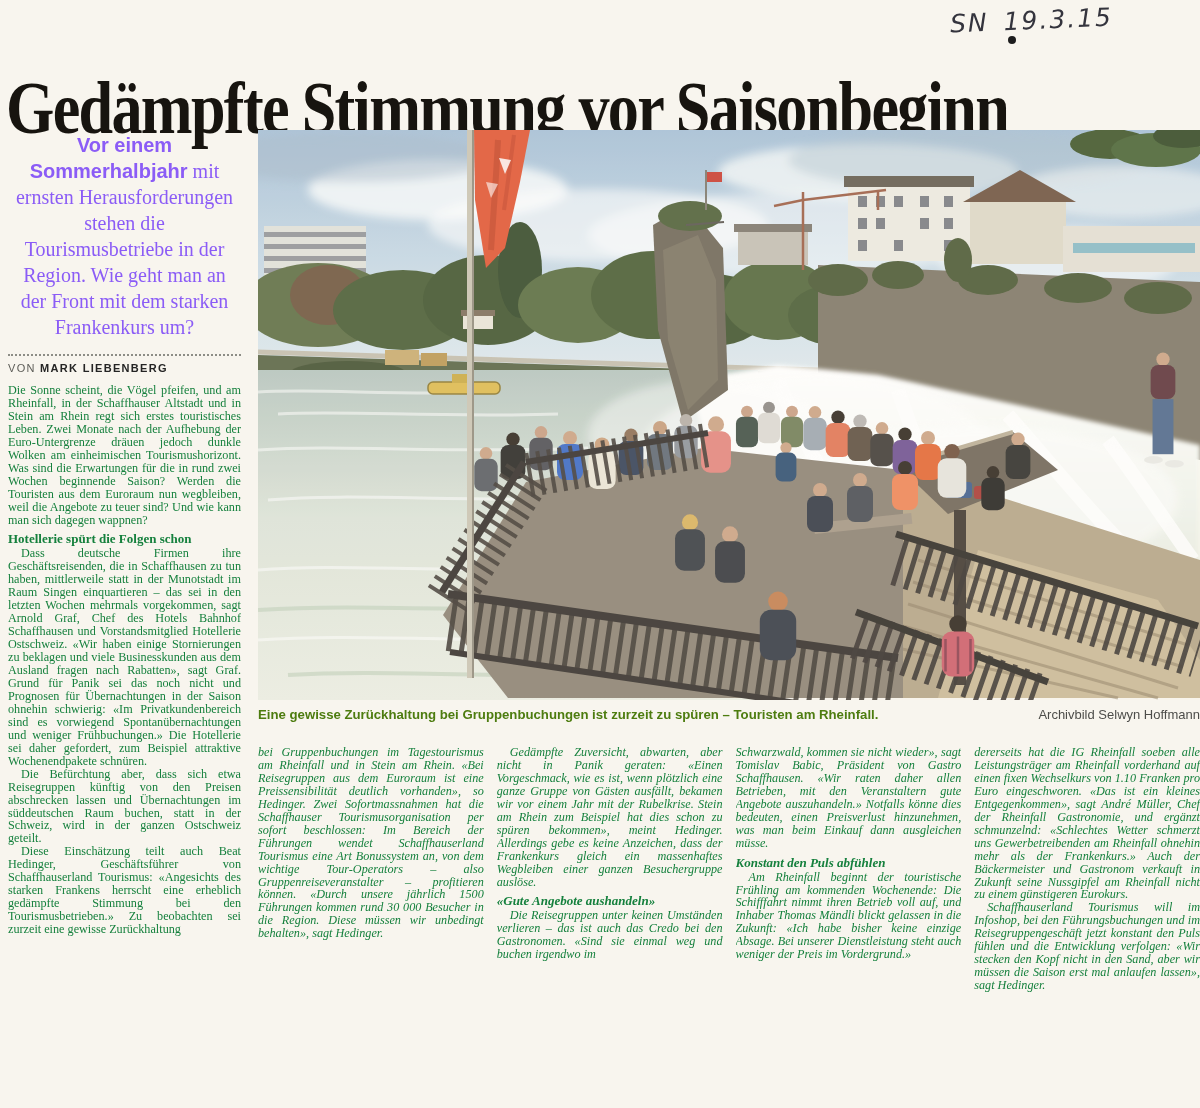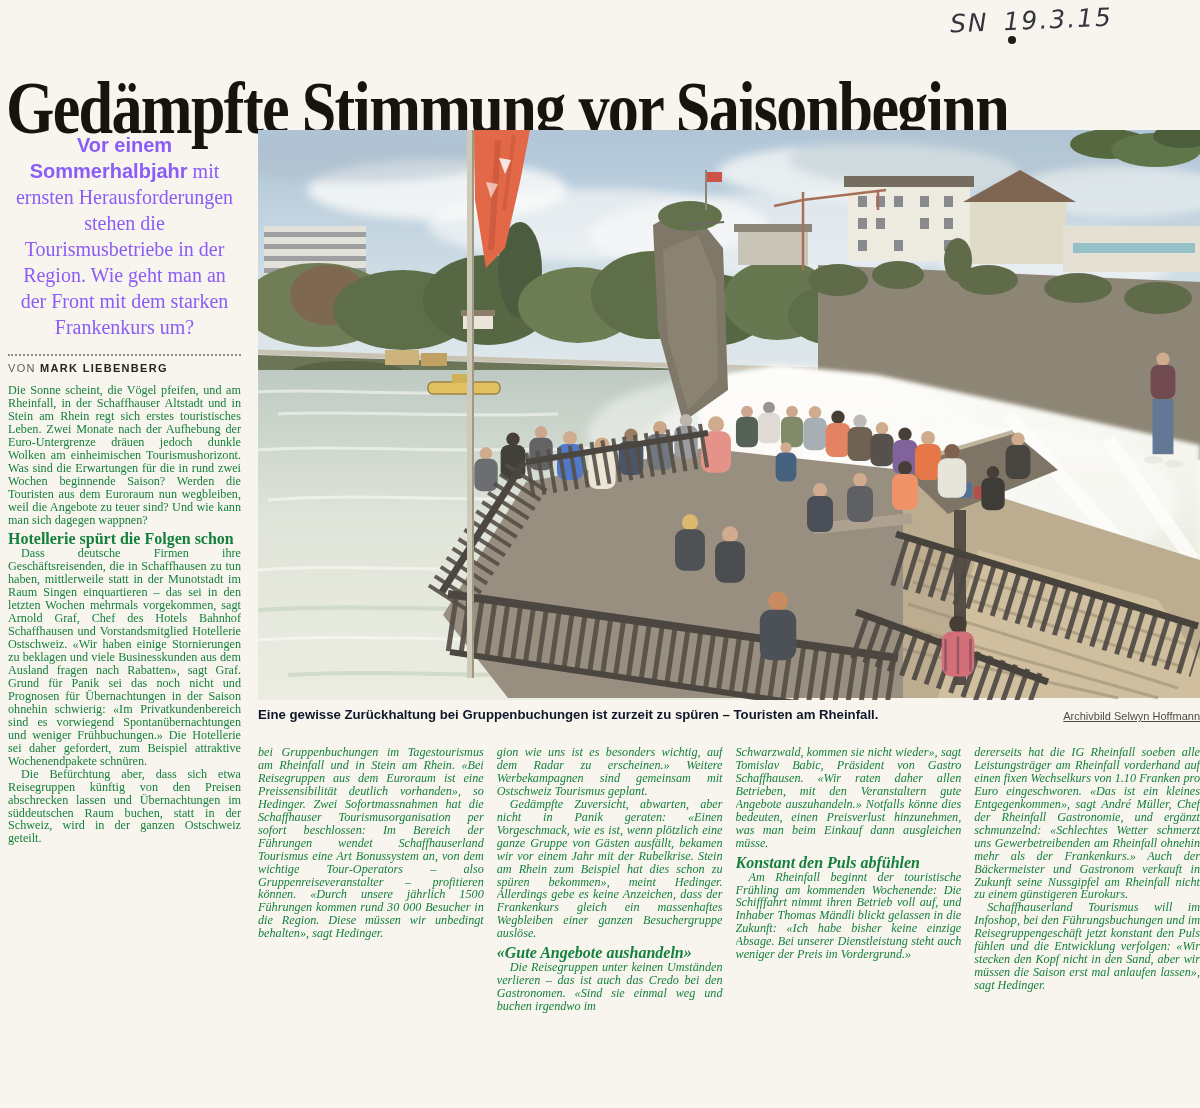--- a/index.html
+++ b/index.html
@@ -19,29 +19,29 @@
   .lead{font-size:20px;line-height:26px;color:#8b5cf6;text-align:center;}
   .lead-intro{font-family:"Liberation Sans",sans-serif;font-weight:700;font-size:20px;}
   .byline{margin-top:14px;padding-top:6px;border-top:2px dotted #8d8d86;
         font-family:"Liberation Sans",sans-serif;font-size:11px;letter-spacing:1.3px;color:#5c5c57;}
   .byline b{font-weight:700;color:#242424;}
   
   .newsp{font-family:"Liberation Serif",serif;font-size:12.2px;line-height:12.95px;
         text-align:justify;color:#15803d;margin-top:10px;}
   .newsp p{margin:0;text-indent:13px;}
   .newsp p.first{text-indent:0;}
-  .newsp h3{font-size:16px;font-weight:700;margin:7px 0 1px;text-indent:0;}
+  .newsp h3{font-size:13px;font-weight:700;margin:7px 0 1px;text-indent:0;}
   
   .photo{position:absolute;left:258px;top:130px;width:942px;height:570px;overflow:hidden;}
   .photo svg{display:block;width:100%;height:100%;}
   
   .caption-row{position:absolute;left:258px;top:707px;width:942px;display:flex;
         justify-content:space-between;align-items:flex-end;}
-  .caption{font-family:"Liberation Sans",sans-serif;font-weight:700;font-size:13.2px;color:#0f172a;}
-  .credit{font-family:"Liberation Sans",sans-serif;font-size:11px;color:#4d4d4a;text-decoration:underline;}
+  .caption{font-family:"Liberation Sans",sans-serif;font-weight:700;font-size:13.2px;color:#4d7c0f;}
+  .credit{font-family:"Liberation Sans",sans-serif;font-size:13px;color:#4d4d4a;}
   
   .cols{position:absolute;left:258px;top:746px;width:942px;height:362px;display:grid;
         grid-template-columns:repeat(4,1fr);column-gap:13px;font-style:italic;}
   .cols .newsp{margin-top:0;overflow:hidden;height:362px;}
 </style>
 </head>
 <body>
 
 <div class="page">
 
@@ -51,20 +51,21 @@
   <h1 class="headline">Gedämpfte Stimmung vor Saisonbeginn</h1>
 
   <div class="left-col">
     <div class="lead"><span class="lead-intro">Vor einem Sommerhalbjahr</span><span> mit ernsten Herausforderungen stehen die Tourismusbetriebe in der Region. Wie geht man an der Front mit dem starken Frankenkurs um?</span></div>
     <div class="byline"><span>VON </span><b>MARK LIEBENBERG</b></div>
     <div class="newsp">
         <p class="first">Die Sonne scheint, die Vögel pfeifen, und am Rheinfall, in der Schaffhauser Altstadt und in Stein am Rhein regt sich erstes touristisches Leben. Zwei Monate nach der Aufhebung der Euro-Untergrenze dräuen jedoch dunkle Wolken am einheimischen Tourismushorizont. Was sind die Erwartungen für die in rund zwei Wochen beginnende Saison? Werden die Touristen aus dem Euroraum nun wegbleiben, weil die Angebote zu teuer sind? Und wie kann man sich dagegen wappnen?</p>
         <h3>Hotellerie spürt die Folgen schon</h3>
         <p>Dass deutsche Firmen ihre Geschäftsreisenden, die in Schaffhausen zu tun haben, mittlerweile statt in der Munotstadt im Raum Singen einquartieren – das sei in den letzten Wochen mehrmals vorgekommen, sagt Arnold Graf, Chef des Hotels Bahnhof Schaffhausen und Vorstandsmitglied Hotellerie Ostschweiz. «Wir haben einige Stornierungen zu beklagen und viele Businesskunden aus dem Ausland fragen nach Rabatten», sagt Graf. Grund für Panik sei das noch nicht und Prognosen für Übernachtungen in der Saison ohnehin schwierig: «Im Privatkundenbereich sind es vorwiegend Spontanübernachtungen und weniger Frühbuchungen.» Die Hotellerie sei daher gefordert, zum Beispiel attraktive Wochenendpakete schnüren.</p>
         <p>Die Befürchtung aber, dass sich etwa Reisegruppen künftig von den Preisen abschrecken lassen und Übernachtungen im süddeutschen Raum buchen, statt in der Schweiz, wird in der ganzen Ostschweiz geteilt.</p>
+        <p>Diese Einschätzung teilt auch Beat Hedinger, Geschäftsführer von Schaffhauserland Tourismus: «Angesichts des starken Frankens herrscht eine erheblich gedämpfte Stimmung bei den Tourismusbetrieben.» Zu beobachten sei zurzeit eine gewisse Zurückhaltung</p>
       </div>
   </div>
 
   <figure class="photo" style="margin:0">
     <svg viewBox="0 0 942 570" preserveAspectRatio="none">
       <defs>
         <linearGradient id="skyG" x1="0" y1="0" x2="0" y2="1">
           <stop offset="0" stop-color="#a3bed6"></stop>
             <stop offset=".55" stop-color="#cfdfe9"></stop>
             <stop offset="1" stop-color="#eef1ef"></stop>
@@ -410,21 +411,20 @@
   <div class="caption-row">
     <span class="caption">Eine gewisse Zurückhaltung bei Gruppenbuchungen ist zurzeit zu spüren – Touristen am Rheinfall.</span>
     <span class="credit">Archivbild Selwyn Hoffmann</span>
   </div>
 
   <div class="cols">
     <div class="newsp">
         <p class="first">bei Gruppenbuchungen im Tagestourismus am Rheinfall und in Stein am Rhein. «Bei Reisegruppen aus dem Euroraum ist eine Preissensibilität deutlich vorhanden», so Hedinger. Zwei Sofortmassnahmen hat die Schaffhauser Tourismusorganisation per sofort beschlossen: Im Bereich der Führungen wendet Schaffhauserland Tourismus eine Art Bonussystem an, von dem wichtige Tour-Operators – also Gruppenreiseveranstalter – profitieren können. «Durch unsere jährlich 1500 Führungen kommen rund 30 000 Besucher in die Region. Diese müssen wir unbedingt behalten», sagt Hedinger.</p>
       </div>
     <div class="newsp">
-        <p class="first">gion wie uns ist es besonders wichtig, auf dem Radar zu erscheinen.» Weitere Werbekampagnen sind gemeinsam mit Ostschweiz Tourismus geplant.</p>
         <p>Gedämpfte Zuversicht, abwarten, aber nicht in Panik geraten: «Einen Vorgeschmack, wie es ist, wenn plötzlich eine ganze Gruppe von Gästen ausfällt, bekamen wir vor einem Jahr mit der Rubelkrise. Stein am Rhein zum Beispiel hat dies schon zu spüren bekommen», meint Hedinger. Allerdings gebe es keine Anzeichen, dass der Frankenkurs gleich ein massenhaftes Wegbleiben einer ganzen Besuchergruppe auslöse.</p>
         <h3>«Gute Angebote aushandeln»</h3>
         <p>Die Reisegruppen unter keinen Umständen verlieren – das ist auch das Credo bei den Gastronomen. «Sind sie einmal weg und buchen irgendwo im</p>
       </div>
     <div class="newsp">
         <p class="first">Schwarzwald, kommen sie nicht wieder», sagt Tomislav Babic, Präsident von Gastro Schaffhausen. «Wir raten daher allen Betrieben, mit den Veranstaltern gute Angebote auszuhandeln.» Notfalls könne dies bedeuten, einen Preisverlust hinzunehmen, was man beim Einkauf dann ausgleichen müsse.</p>
         <h3>Konstant den Puls abfühlen</h3>
         <p>Am Rheinfall beginnt der touristische Frühling am kommenden Wochenende: Die Schifffahrt nimmt ihren Betrieb voll auf, und Inhaber Thomas Mändli blickt gelassen in die Zukunft: «Ich habe bisher keine einzige Absage. Bei unserer Dienstleistung steht auch weniger der Preis im Vordergrund.»</p>
       </div>
     <div class="newsp">

